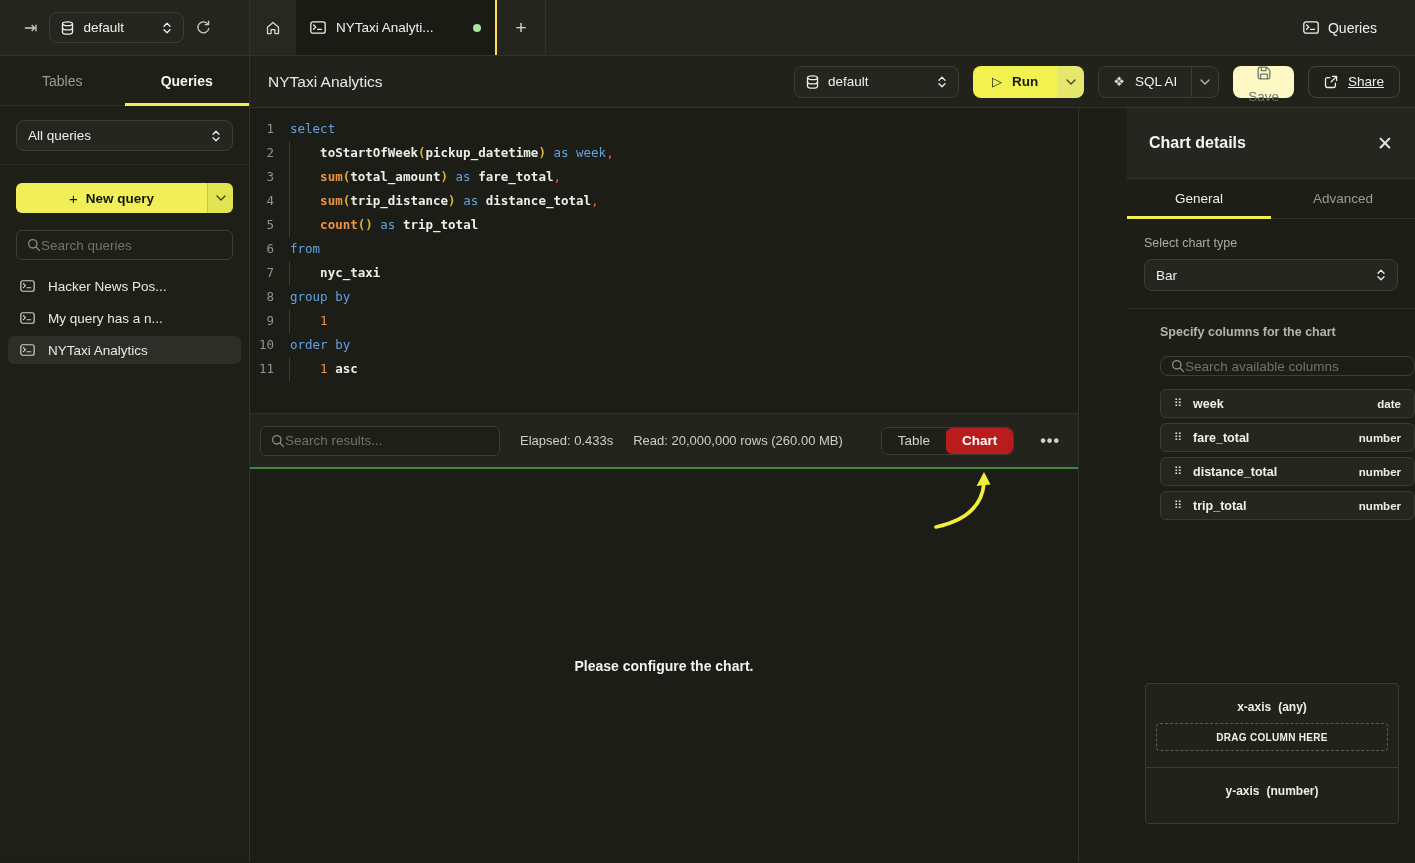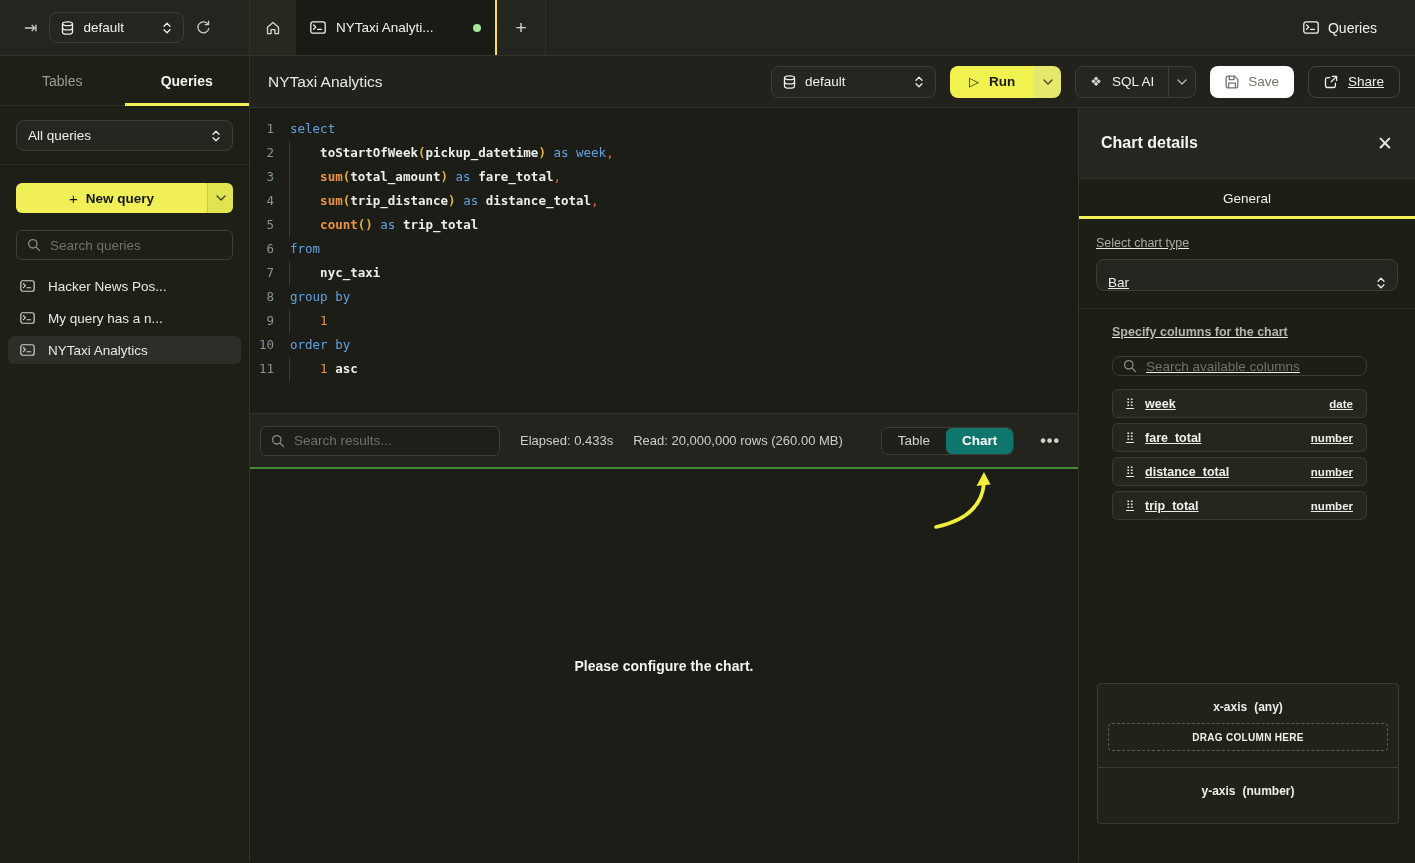--- a/index.html
+++ b/index.html
@@ -34,42 +34,42 @@
   .sidebar-tab { flex:1; background:none; border:none; font-size:14px; color:#9a9c94; cursor:pointer; position:relative; }
   .sidebar-tab.active { color:#f1f2ed; font-weight:600; }
   .sidebar-tab.active::after { content:""; position:absolute; left:0; right:0; bottom:-1px; height:3px; background:#f3ef56; }
   .sidebar-body { padding:14px 16px 0; }
   .sb-select { width:100%; }
   .sidebar-divider { border:none; border-top:1px solid #2a2c25; margin:13px -16px 0; }
   .new-query { margin-top:18px; display:flex; width:100%; height:30px; border-radius:6px; overflow:hidden; cursor:pointer; }
   .new-query-main { flex:1; background:#f0ef58; border:none; color:#15160f; font-size:13.5px; font-weight:600; display:flex; align-items:center; justify-content:center; gap:8px; cursor:pointer; }
   .new-query-main .plus { font-size:15px; font-weight:400; }
   .new-query-caret { width:26px; background:#e2e350; border:none; border-left:1px solid #c6c744; color:#3a3b20; display:flex; align-items:center; justify-content:center; cursor:pointer; }
-  .search-box { margin-top:17px; display:flex; align-items:center; gap:9px; height:30px; border:1px solid #3c3e36; border-radius:6px; padding:0 10px; color:#8a8c84; }
+  .search-box { margin-top:17px; display:flex; align-items:center; height:30px; border:1px solid #3c3e36; border-radius:6px; padding:0 10px; color:#8a8c84; }
   .search-box input { flex:1; background:none; border:none; outline:none; color:#eceee8; font-size:13.5px; font-family:inherit; }
   .search-box input::placeholder { color:#70726b; }
   .query-list { margin:12px -8px 0; display:flex; flex-direction:column; gap:4px; }
   .query-item { display:flex; align-items:center; gap:13px; height:28px; padding:0 12px; border-radius:6px; background:none; border:none; color:#e8e9e4; font-size:13.5px; cursor:pointer; text-align:left; }
   .query-item.active { background:#2c2e27; }
   .query-item .q-icon { color:#d0d2ca; display:flex; }
 
   
   .main { flex:1; display:flex; flex-direction:column; min-width:0; }
   .main-header { height:52px; background:#20221b; border-bottom:1px solid #32342c; display:flex; align-items:center; padding:0 15px 0 18px; gap:14px; }
   .doc-title { font-size:15.5px; font-weight:500; color:#e7e8e3; flex:1; }
   .hdr-db { width:165px; height:32px; border-radius:8px; }
   .run-btn { display:flex; height:32px; border-radius:8px; overflow:hidden; }
   .run-main { display:flex; align-items:center; gap:10px; background:#f1f150; border:none; color:#191b12; font-size:13.5px; font-weight:600; padding:0 19px; cursor:pointer; }
   .run-main .play { font-size:13px; font-weight:400; }
   .run-caret { width:27px; background:#e6e86e; border:none; color:#41421f; display:flex; align-items:center; justify-content:center; cursor:pointer; }
   .sqlai-btn { display:flex; align-items:center; height:32px; background:#24261f; border:1px solid #3c3e36; border-radius:8px; overflow:hidden; cursor:pointer; }
   .sqlai-main { display:flex; align-items:center; gap:10px; background:none; border:none; color:#f0f1ec; font-size:13.5px; padding:0 14px; cursor:pointer; }
   .sqlai-main .sparkle { font-size:13px; color:#d6d8d0; }
   .sqlai-caret { width:27px; align-self:stretch; background:none; border:none; border-left:1px solid #3c3e36; color:#b9bbb3; display:flex; align-items:center; justify-content:center; cursor:pointer; }
-  .save-btn { display:flex; align-items:center; gap:9px; height:32px; background:#ffffff; border:none; border-radius:8px; color:#73756d; font-size:13.5px; padding:0 15px; cursor:not-allowed; }
+  .save-btn { display:flex; align-items:center; gap:9px; height:32px; background:#fef9c3; border:none; border-radius:8px; color:#73756d; font-size:13.5px; padding:0 15px; cursor:not-allowed;flex-direction:column; }
   .share-btn { display:flex; align-items:center; gap:10px; height:32px; background:none; border:1px solid #43453d; border-radius:8px; color:#f0f1ec; font-size:13.5px; font-weight:500; padding:0 15px; cursor:pointer;text-decoration:underline; }
 
   .main-body { flex:1; display:flex; min-height:0; }
   .work { flex:1; display:flex; flex-direction:column; min-width:0; }
 
   
   .editor { height:305px; background:#1b1d16; padding-top:9px; overflow:hidden; font-family:"DejaVu Sans Mono", monospace; font-size:12.5px; cursor:text; }
   .code-line { display:flex; line-height:24px; }
   .ln { width:40px; flex:0 0 40px; text-align:right; padding-right:16px; color:#8d929a; user-select:none; }
   .code { position:relative; white-space:pre; }
@@ -81,38 +81,38 @@
   .tok-num { color:#ef9441; }
   .tok-comma { color:#e0694a; }
   .tok-pl { color:#cfd1c9; }
 
   
   .results-toolbar { height:56px; background:#22241d; border-top:1px solid #32342c; border-bottom:2px solid #3f8b38; display:flex; align-items:center; padding:0 12px 0 10px; gap:20px; }
   .results-search { width:240px; height:30px; background:#1d1f18; margin-top:0; }
   .stat { font-size:13px; color:#cdcfc7; white-space:nowrap; }
   .seg-group { margin-left:auto; display:flex; height:28px; border:1px solid #3c3e36; border-radius:7px; overflow:hidden; background:#1e2019; }
   .seg { border:none; background:none; color:#d3d5cd; font-size:13.5px; padding:0 16px; cursor:pointer; }
-  .seg.active { background:#0f766e; color:#ffffff; font-weight:600; border-radius:6px; }
+  .seg.active { background:#b91c1c; color:#ffffff; font-weight:600; border-radius:6px; }
   .more-btn { font-size:16px; font-weight:bold; color:#d0d2ca; letter-spacing:1px; padding:0 6px; }
 
   
   .chart-area { position:relative; flex:1; background:#1b1d16; display:flex; align-items:center; justify-content:center; }
   .chart-msg { font-size:14px; font-weight:bold; color:#f2f3ee; }
   .arrow-note { position:absolute; left:680px; top:2px; pointer-events:none; }
 
   
-  .chart-panel { width:337px; flex:0 0 337px; background:#1d1f17; border-left:1px solid #32342c; display:flex; flex-direction:column; }
+  .chart-panel { width:337px; flex:0 0 337px; background:#1d1f17; border-left:1px solid #32342c; display:flex; flex-direction:column;padding-left:48px; }
   .panel-header { height:71px; background:#24261f; border-bottom:1px solid #32342c; display:flex; align-items:center; padding:0 22px; }
   .panel-title { font-size:16px; font-weight:bold; color:#f4f5f0; flex:1; }
   .panel-close { background:none; border:none; color:#e6e7e2; font-size:19px; cursor:pointer; line-height:1; }
   .panel-tabs { display:flex; height:40px; border-bottom:1px solid #2e3029; }
   .panel-tab { flex:1; background:none; border:none; font-size:13.5px; color:#9a9c94; cursor:pointer; position:relative; }
   .panel-tab.active { color:#f1f2ed; font-weight:500; }
   .panel-tab.active::after { content:""; position:absolute; left:0; right:0; bottom:-1px; height:3px; background:#f3ef56; }
-  .panel-body { position:relative; flex:1; padding:17px;text-decoration:underline; }
+  .panel-body { position:relative; flex:1; padding:17px; }
   .field-label { font-size:12.5px; color:#a9aba3; margin-bottom:9px; }
   .panel-divider { border:none; border-top:1px solid #2c2e27; margin:17px -17px 0; }
   .columns-section { margin:16px 0 0 16px; width:255px; }
   .columns-label { font-size:12.5px; font-weight:600; color:#b4b6ae; margin-bottom:9px; }
   .columns-search { height:20px; border-radius:8px; }
   .column-rows { margin-top:13px; display:flex; flex-direction:column; gap:5px; }
   .column-row { display:flex; align-items:center; height:29px; background:#25271f; border:1px solid #3a3c34; border-radius:6px; padding:0 13px; cursor:grab; }
   .drag-handle { font-family:"DejaVu Sans", sans-serif; font-size:11px; color:#dfe0db; margin-right:11px; cursor:grab; }
   .col-name { font-size:12.5px; font-weight:bold; color:#f0f1ec; flex:1; }
   .col-type { font-size:11.5px; font-weight:bold; color:#eceee8; }
@@ -406,24 +406,25 @@
           </div>
         </div>
 
         <aside class="chart-panel">
           <div class="panel-header">
             <span class="panel-title">Chart details</span>
             <button class="panel-close">✕</button>
           </div>
           <div class="panel-tabs">
             <button class="panel-tab active">General</button>
+            <button class="panel-tab">Advanced</button>
           </div>
           <div class="panel-body">
             <div class="field-label">Select chart type</div>
-            <div class="select" style="height:32px; border-radius:8px;align-items:flex-end;">
+            <div class="select" style="height:32px; border-radius:8px;">
               <span class="grow">Bar</span>
               <span>
                 <svg class="ic" width="10" height="14" viewBox="0 0 10 14" stroke="#b9bbb3">
                     <path d="M2 5.2 L5 2.2 L8 5.2"></path>
                     <path d="M2 8.8 L5 11.8 L8 8.8"></path>
                   </svg>
               </span>
             </div>
             <hr class="panel-divider">
             <div class="columns-section">

